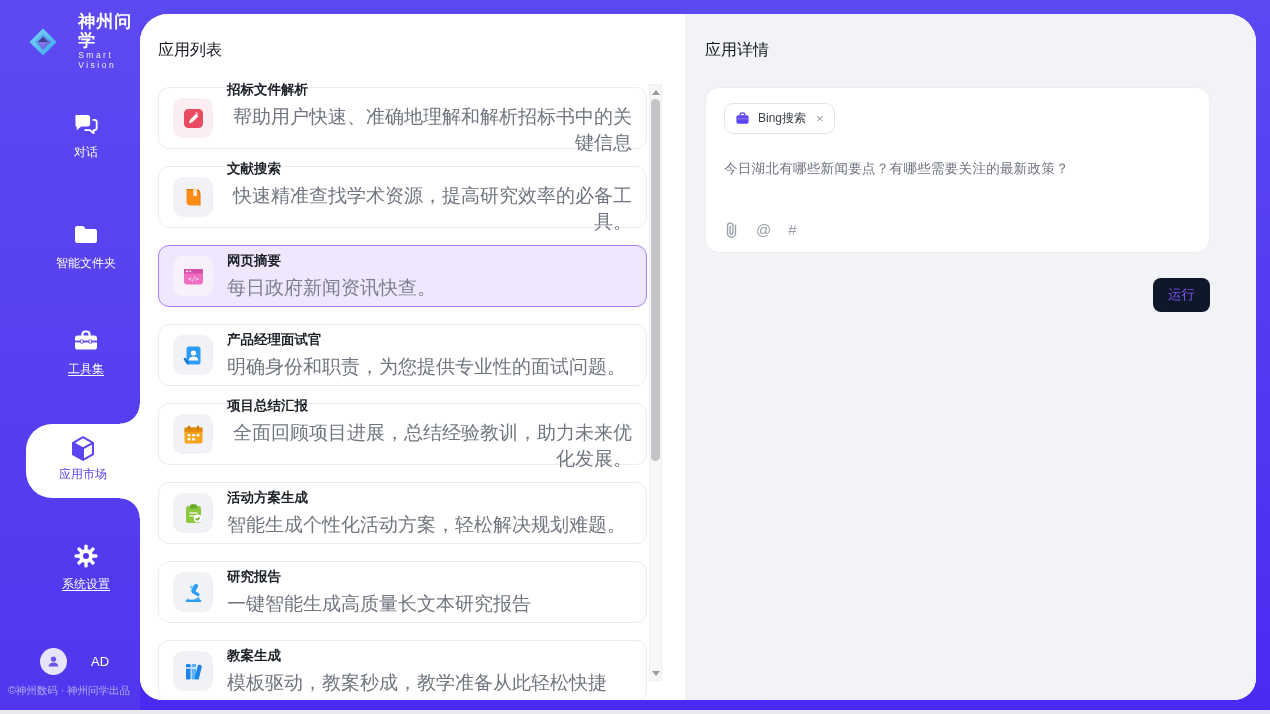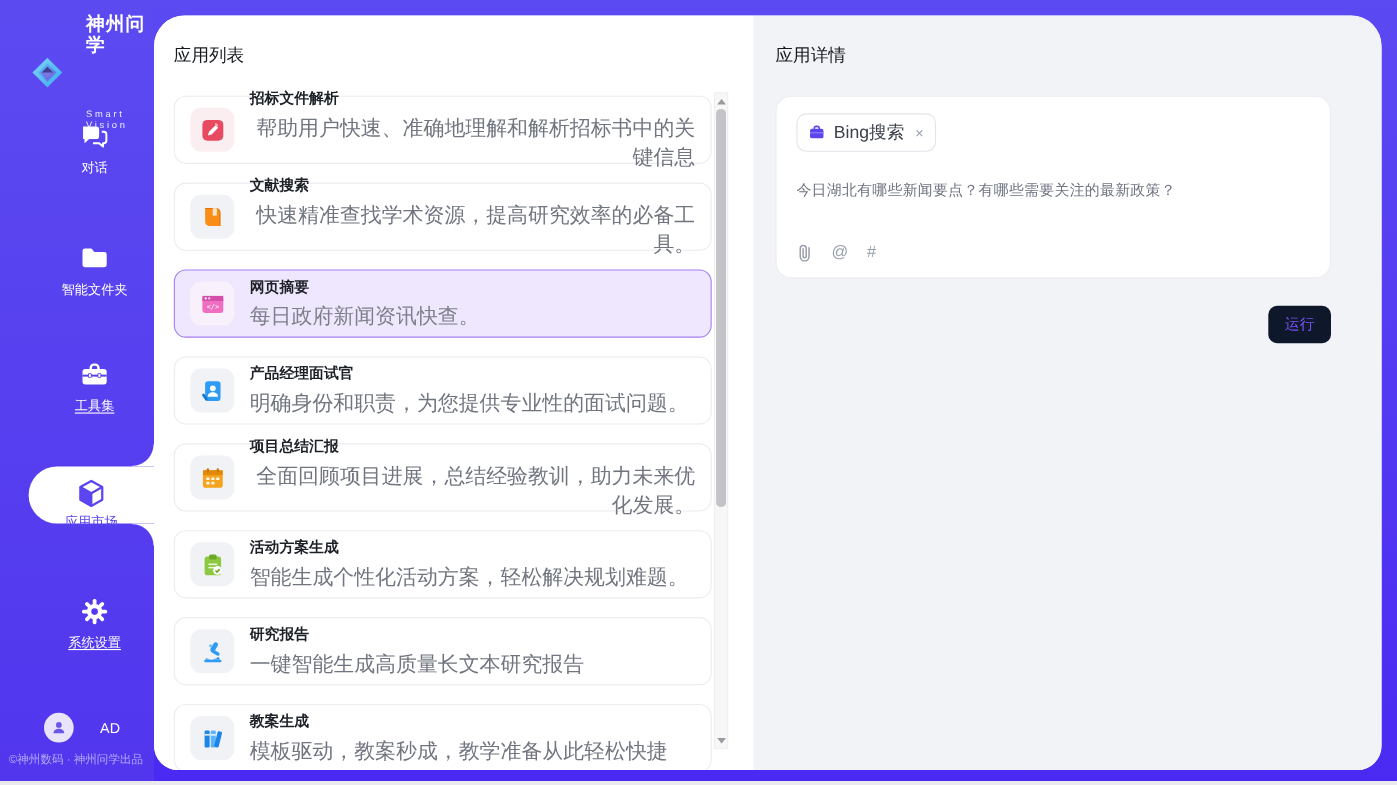--- a/index.html
+++ b/index.html
@@ -10,28 +10,28 @@
     position:relative;
   }
   .bottom-light-strip { position:absolute; left:0; right:0; bottom:0; height:4px; background:#e9e9ee; }
 
   
   .sidebar { position:absolute; left:0; top:0; width:140px; height:710px;
     background:linear-gradient(180deg,#5c4af1 0%,#5136ee 100%); z-index:2; }
   .logo { position:absolute; left:28px; top:13px; display:flex; align-items:center; gap:20px; }
   .logo-diamond { width:38px; height:38px; }
   .logo-text-cn { color:#fff; font-size:17px; font-weight:bold; letter-spacing:1px; line-height:1.1; }
-  .logo-text-en { color:#eef; font-size:8.5px; letter-spacing:2.5px;margin-top:48px; }
+  .logo-text-en { color:#eef; font-size:8.5px; letter-spacing:2.5px; }
   .nav-item { position:absolute; left:16px; width:140px; text-align:center; color:#fff; cursor:pointer; }
   .nav-item .ic { display:block; margin:0 auto 6px auto; width:28px; height:28px; }
   .nav-label { font-size:12px; color:#fff; }
   .nav-label.u { text-decoration:underline; text-underline-offset:2px; }
   .nav-chat { top:110px; } .nav-folder { top:221px; } .nav-tools { top:327px; } .nav-settings { top:542px; }
 
-  .nav-market { position:absolute; left:26px; right:0; top:424px; height:52px; background:#fff;
+  .nav-market { position:absolute; left:26px; right:0; top:424px; height:74px; background:#fff;
     border-radius:26px 0 0 26px; text-align:center; cursor:pointer;font-family:Liberation Mono, monospace; }
   .nav-market::before { content:""; position:absolute; right:0; top:-20px; width:20px; height:20px;
     background:radial-gradient(circle at 0 0, rgba(0,0,0,0) 19px, #fff 20px); }
   .nav-market::after { content:""; position:absolute; right:0; bottom:-20px; width:20px; height:20px;
     background:radial-gradient(circle at 0 100%, rgba(0,0,0,0) 19px, #fff 20px); }
   .nav-market .ic { display:block; margin:10px auto 2px auto; width:30px; height:30px; }
   .nav-market .nav-label { color:#5b45f0; }
 
   .user-row { position:absolute; left:40px; top:648px; display:flex; align-items:center; gap:24px; cursor:pointer; }
   .avatar-circle { width:27px; height:27px; border-radius:50%; background:#e9e3fb; display:flex; align-items:center; justify-content:center; }
@@ -64,21 +64,21 @@
   .tri-up { width:0; height:0; border-left:4px solid transparent; border-right:4px solid transparent; border-bottom:5px solid #9a9aa0; }
   .tri-down { width:0; height:0; border-left:4px solid transparent; border-right:4px solid transparent; border-top:5px solid #9a9aa0; }
   .sb-thumb { position:absolute; left:1px; top:14px; width:9px; height:362px; background:#c4c4c8; border-radius:5px; }
 
   
   .detail-panel { flex:1; background:#f2f3f6; padding:26px 46px 0 20px; position:relative; }
   .composer-card { margin-top:26px; background:#fff; border:1px solid #ececf1; border-radius:14px;
     height:166px; padding:15px 18px 14px 18px; display:flex; flex-direction:column; }
   .chip { display:inline-flex; align-items:center; gap:8px; border:1px solid #e3e4e9; background:#fff;
     border-radius:9px; padding:6px 10px; width:max-content; cursor:pointer; }
-  .chip-label { font-size:16px; color:#3b404a; }
+  .chip-label { font-size:12px; color:#3b404a; }
   .chip-close { font-size:13px; color:#9aa0a9; cursor:pointer; margin-left:2px; }
   .query-text { margin-top:26px; font-size:13.5px; color:#6e7380; letter-spacing:0.3px; }
   .composer-icons { margin-top:auto; display:flex; align-items:center; gap:17px; color:#9aa0aa; }
   .ci { font-size:15px; color:#9aa0aa; cursor:pointer; line-height:1; }
   .run-row { display:flex; justify-content:flex-end; margin-top:25px; }
   .run-btn { background:#0f172a; color:#7a52f4; font-size:13.5px; border:none; border-radius:8px;
     padding:8px 15px; cursor:pointer; font-family:inherit; }
 </style>
 </head>
 <body>

